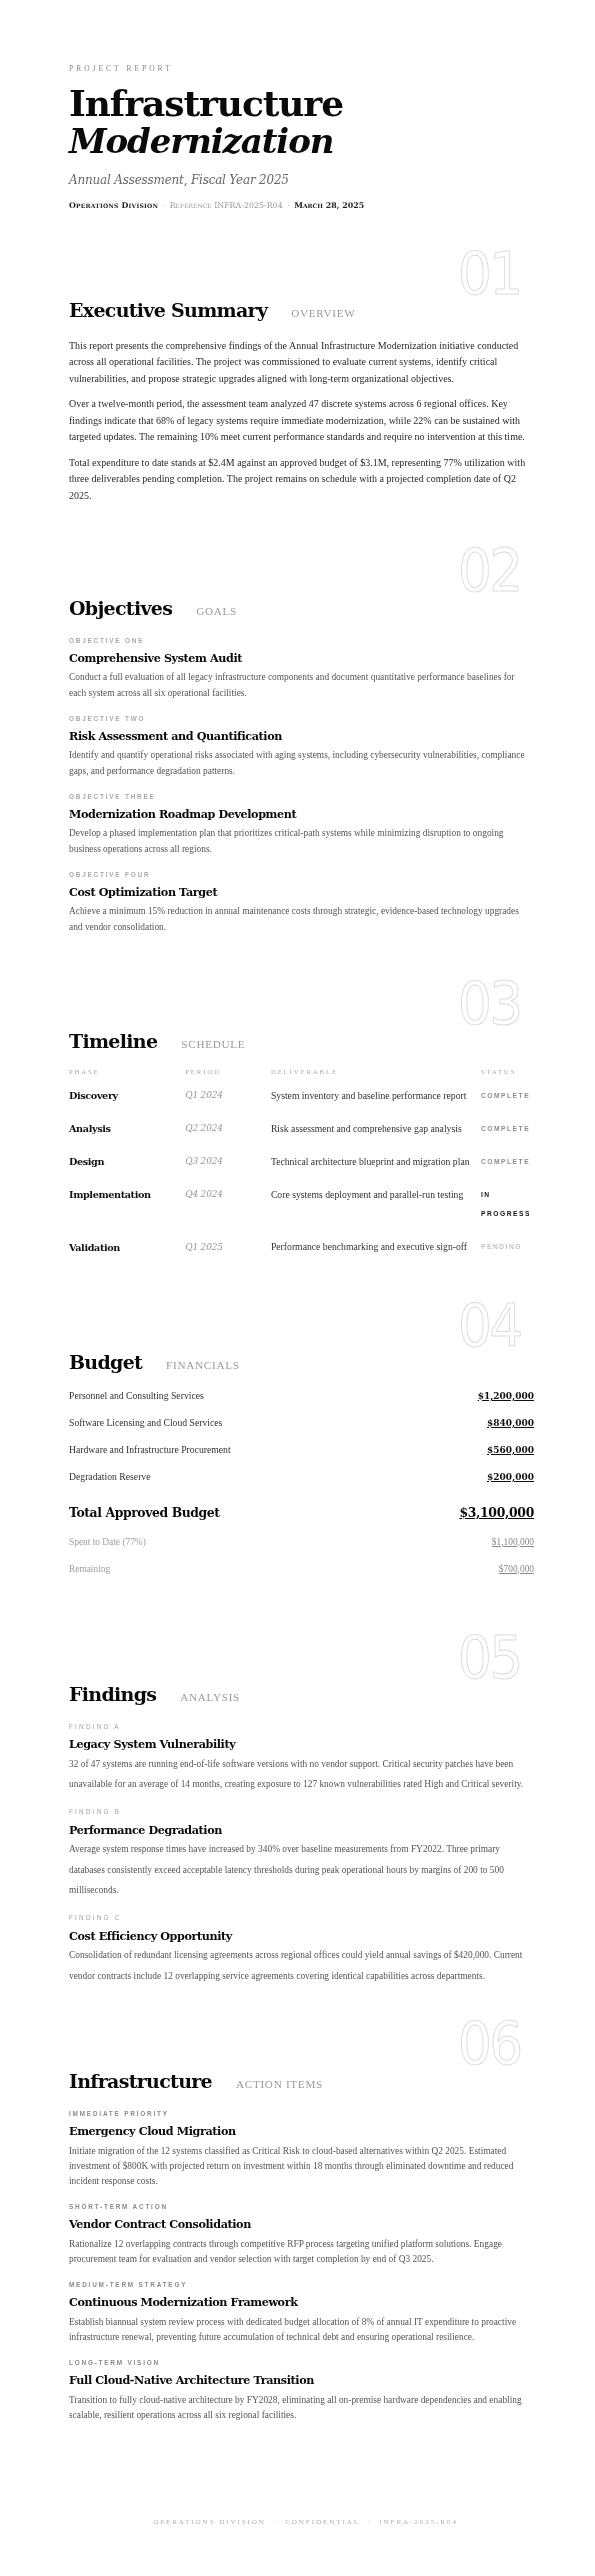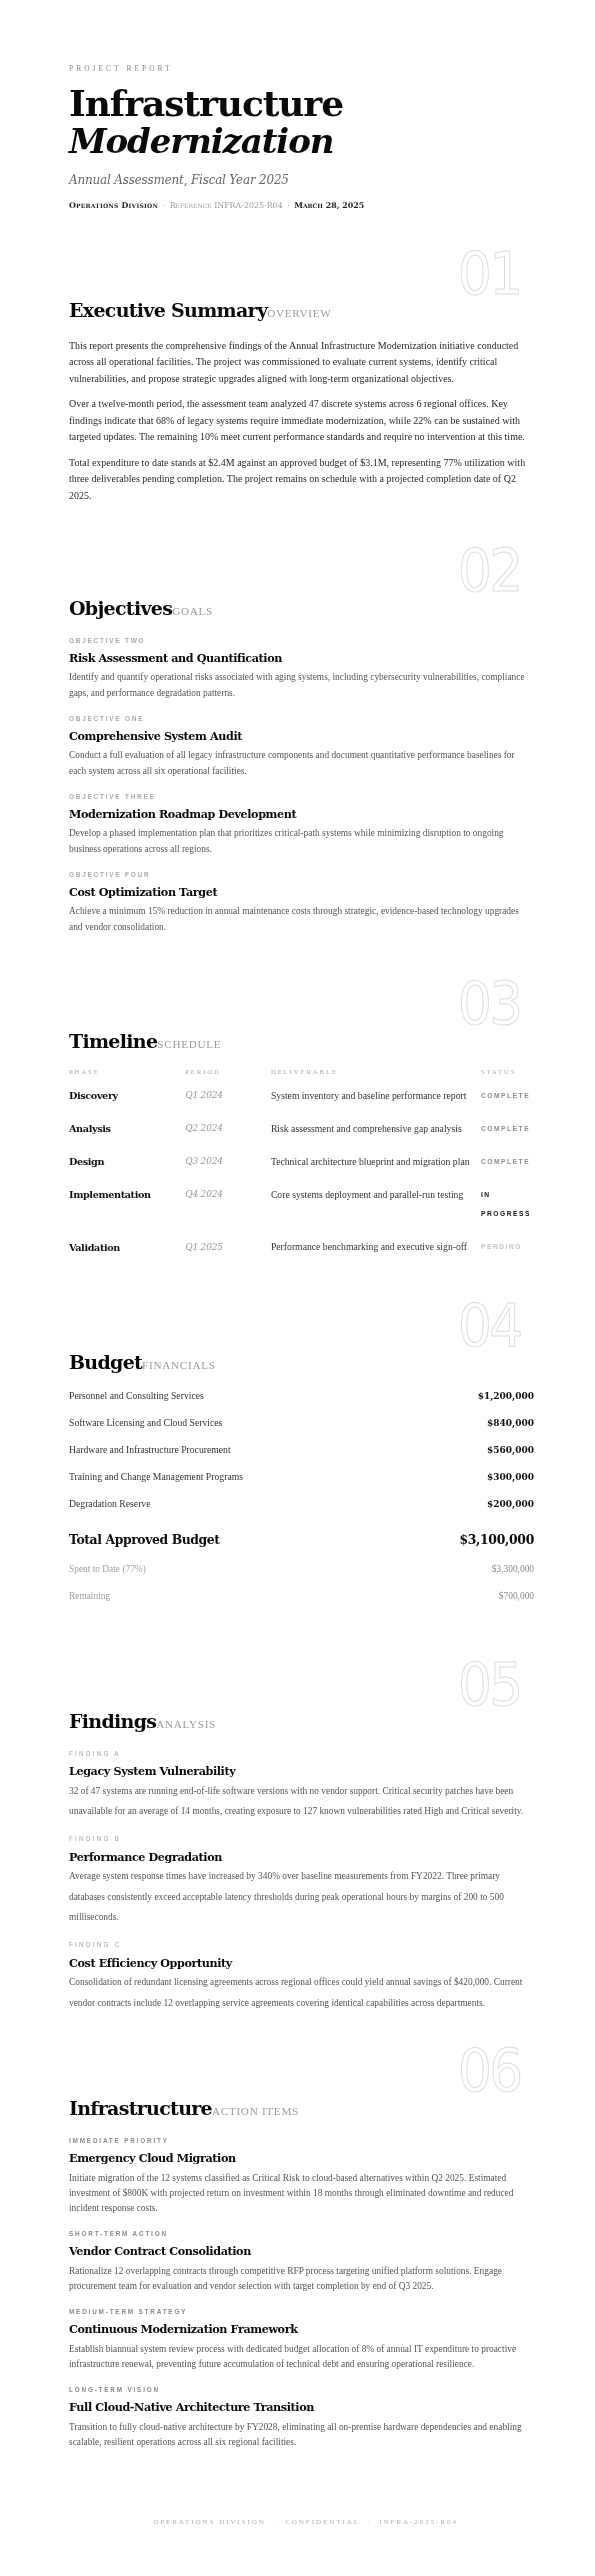--- a/index.html
+++ b/index.html
@@ -77,21 +77,21 @@
     display: inline-block;
     transform: scaleX(0.92);
     transform-origin: left;
     font-weight: normal;
     color: transparent;
     -webkit-text-stroke: 1px #dcdcdc;
   }
   .sec-head {
     display: flex;
     align-items: baseline;
-    gap: 0;
+    gap: 24px;
     margin-top: 1.5px;
   }
   .sec-title {
     font-family: "DejaVu Serif", serif;
     font-weight: bold;
     font-size: 19px;
     letter-spacing: -0.7px;
     color: #0a0a0a;
   }
   .sec-tag {
@@ -168,21 +168,21 @@
   }
   .tl-status div { margin-top: -4.5px; }
   .st-complete { color: #8c8c8c; }
   .st-progress { color: #111; width: 52px; }
   .st-pending { color: #c2c2c2; }
 
   
   .budget { margin-top: 16.5px; width: 465px; }
   .b-row { display: flex; justify-content: space-between; align-items: baseline; height: 27px; }
   .b-label { font-family: "Liberation Serif", serif; font-size: 9.7px; color: #333; }
-  .b-val { font-family: "DejaVu Serif", serif; font-weight: bold; font-size: 9px; color: #111; }
+  .b-val { font-family: "DejaVu Serif", serif; font-weight: bold; font-size: 9px; color: #111; text-decoration: underline; }
   .b-total { margin-top: 7.5px; height: 31.5px; }
   .b-total .b-label { font-family: "DejaVu Serif", serif; font-weight: bold; font-size: 12.4px; letter-spacing: -0.4px; color: #0a0a0a; }
   .b-total .b-val { font-size: 12.4px; letter-spacing: -0.3px; color: #0a0a0a; }
   .b-sub .b-label { color: #a0a0a0; font-size: 9.4px; }
   .b-sub .b-val { color: #8a8a8a; font-weight: normal; font-family: "Liberation Serif", serif; font-size: 9.4px; }
 
   
   .footer {
     position: absolute;
     left: 16px; right: 0;
@@ -234,28 +234,28 @@
   </section>
 
   <section class="section" style="margin-top:43px;">
     <div class="sec-num"><span>02</span></div>
     <div class="sec-head">
       <h2 class="sec-title">Objectives</h2>
       <span class="sec-tag">GOALS</span>
     </div>
     <div style="margin-top:18px;">
       <div class="item">
+        <div class="item-label">OBJECTIVE ONE</div>
+        <div class="item-title">Comprehensive System Audit</div>
+        <div class="item-text">Conduct a full evaluation of all legacy infrastructure components and document quantitative performance baselines for each system across all six operational facilities.</div>
+      </div>
+      <div class="item">
         <div class="item-label">OBJECTIVE TWO</div>
         <div class="item-title">Risk Assessment and Quantification</div>
         <div class="item-text">Identify and quantify operational risks associated with aging systems, including cybersecurity vulnerabilities, compliance gaps, and performance degradation patterns.</div>
-      </div>
-      <div class="item">
-        <div class="item-label">OBJECTIVE ONE</div>
-        <div class="item-title">Comprehensive System Audit</div>
-        <div class="item-text">Conduct a full evaluation of all legacy infrastructure components and document quantitative performance baselines for each system across all six operational facilities.</div>
       </div>
       <div class="item">
         <div class="item-label">OBJECTIVE THREE</div>
         <div class="item-title">Modernization Roadmap Development</div>
         <div class="item-text">Develop a phased implementation plan that prioritizes critical-path systems while minimizing disruption to ongoing business operations across all regions.</div>
       </div>
       <div class="item">
         <div class="item-label">OBJECTIVE FOUR</div>
         <div class="item-title">Cost Optimization Target</div>
         <div class="item-text">Achieve a minimum 15% reduction in annual maintenance costs through strategic, evidence-based technology upgrades and vendor consolidation.</div>
@@ -346,34 +346,30 @@
       </div>
       <div class="b-row">
         <span class="b-label">Software Licensing and Cloud Services</span>
         <span class="b-val">$840,000</span>
       </div>
       <div class="b-row">
         <span class="b-label">Hardware and Infrastructure Procurement</span>
         <span class="b-val">$560,000</span>
       </div>
       <div class="b-row">
-        <span class="b-label">Training and Change Management Programs</span>
-        <span class="b-val">$300,000</span>
-      </div>
-      <div class="b-row">
         <span class="b-label">Degradation Reserve</span>
         <span class="b-val">$200,000</span>
       </div>
       <div class="b-row b-total">
         <span class="b-label">Total Approved Budget</span>
         <span class="b-val">$3,100,000</span>
       </div>
       <div class="b-row b-sub">
         <span class="b-label">Spent to Date (77%)</span>
-        <span class="b-val">$3,300,000</span>
+        <span class="b-val">$1,100,000</span>
       </div>
       <div class="b-row b-sub">
         <span class="b-label">Remaining</span>
         <span class="b-val">$700,000</span>
       </div>
     </div>
   </section>
 
   <section class="section" style="margin-top:43px;">
     <div class="sec-num"><span>05</span></div>

